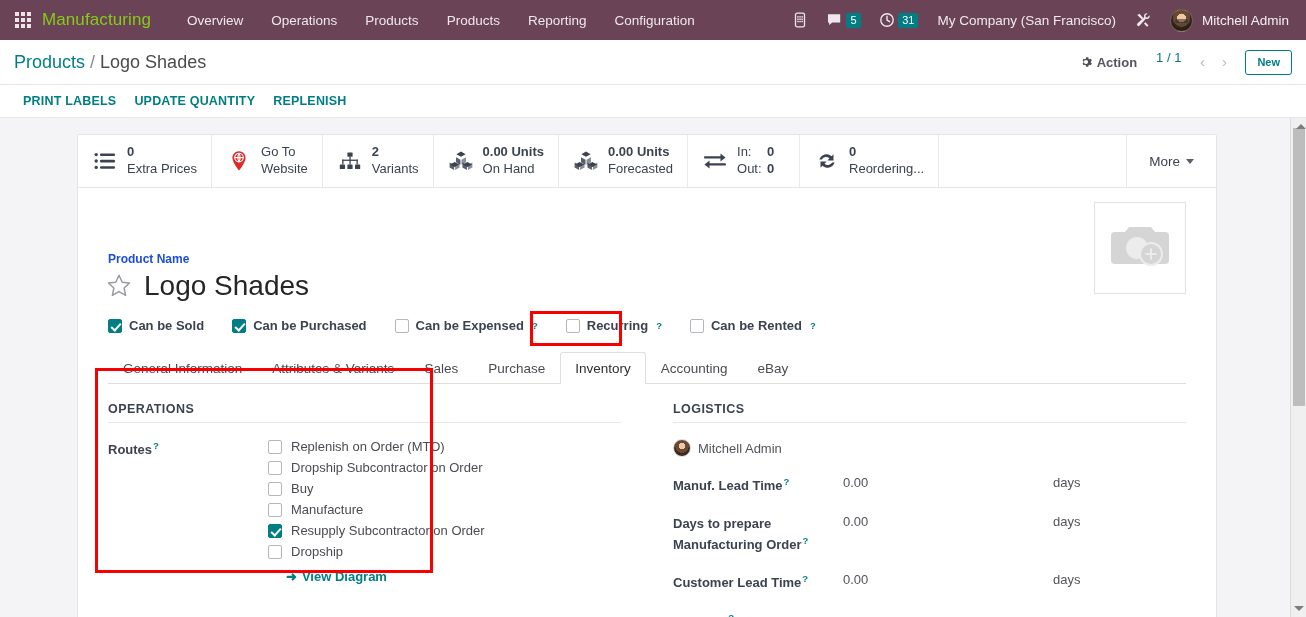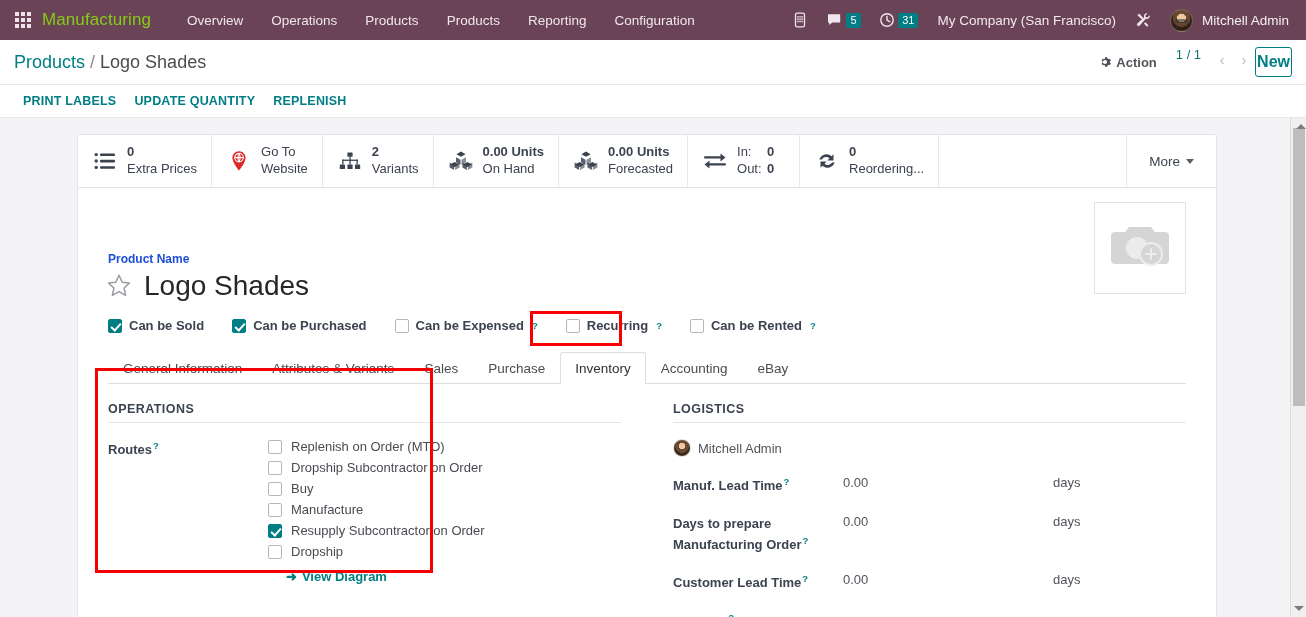--- a/index.html
+++ b/index.html
@@ -82,22 +82,22 @@
     width: 12px; height: 12px; position: relative; display: inline-block;
   }
   .gear svg { display:block; }
   .pager { font-size: 13px; color: #0f766e; padding: 0 10px; white-space: nowrap; }
   .pg-arrow {
     display: inline-flex; align-items: center; justify-content: center;
     width: 22px; height: 24px; color: #b9b9bf; font-size: 15px; cursor: pointer;
   }
   .new-btn {
     border: 1px solid #017e84; color: #017e84; background: #fff;
-    font-size: 16px; font-weight: 700; padding: 5px 1px;
-    border-radius: 3px; cursor: pointer; 
+    font-size: 11px; font-weight: 700; padding: 5px 11px;
+    border-radius: 3px; cursor: pointer; margin-left: 10px;
   }
 
   
   .subbar {
     background: #ffffff; border-bottom: 1px solid #e7e7ea;
     height: 33px; display: flex; align-items: center; padding: 0 14px; gap: 0;
     position: relative; z-index: 3;
   }
   .subbar-btn {
     font-size: 12.5px; font-weight: 700; color: #017e84;

